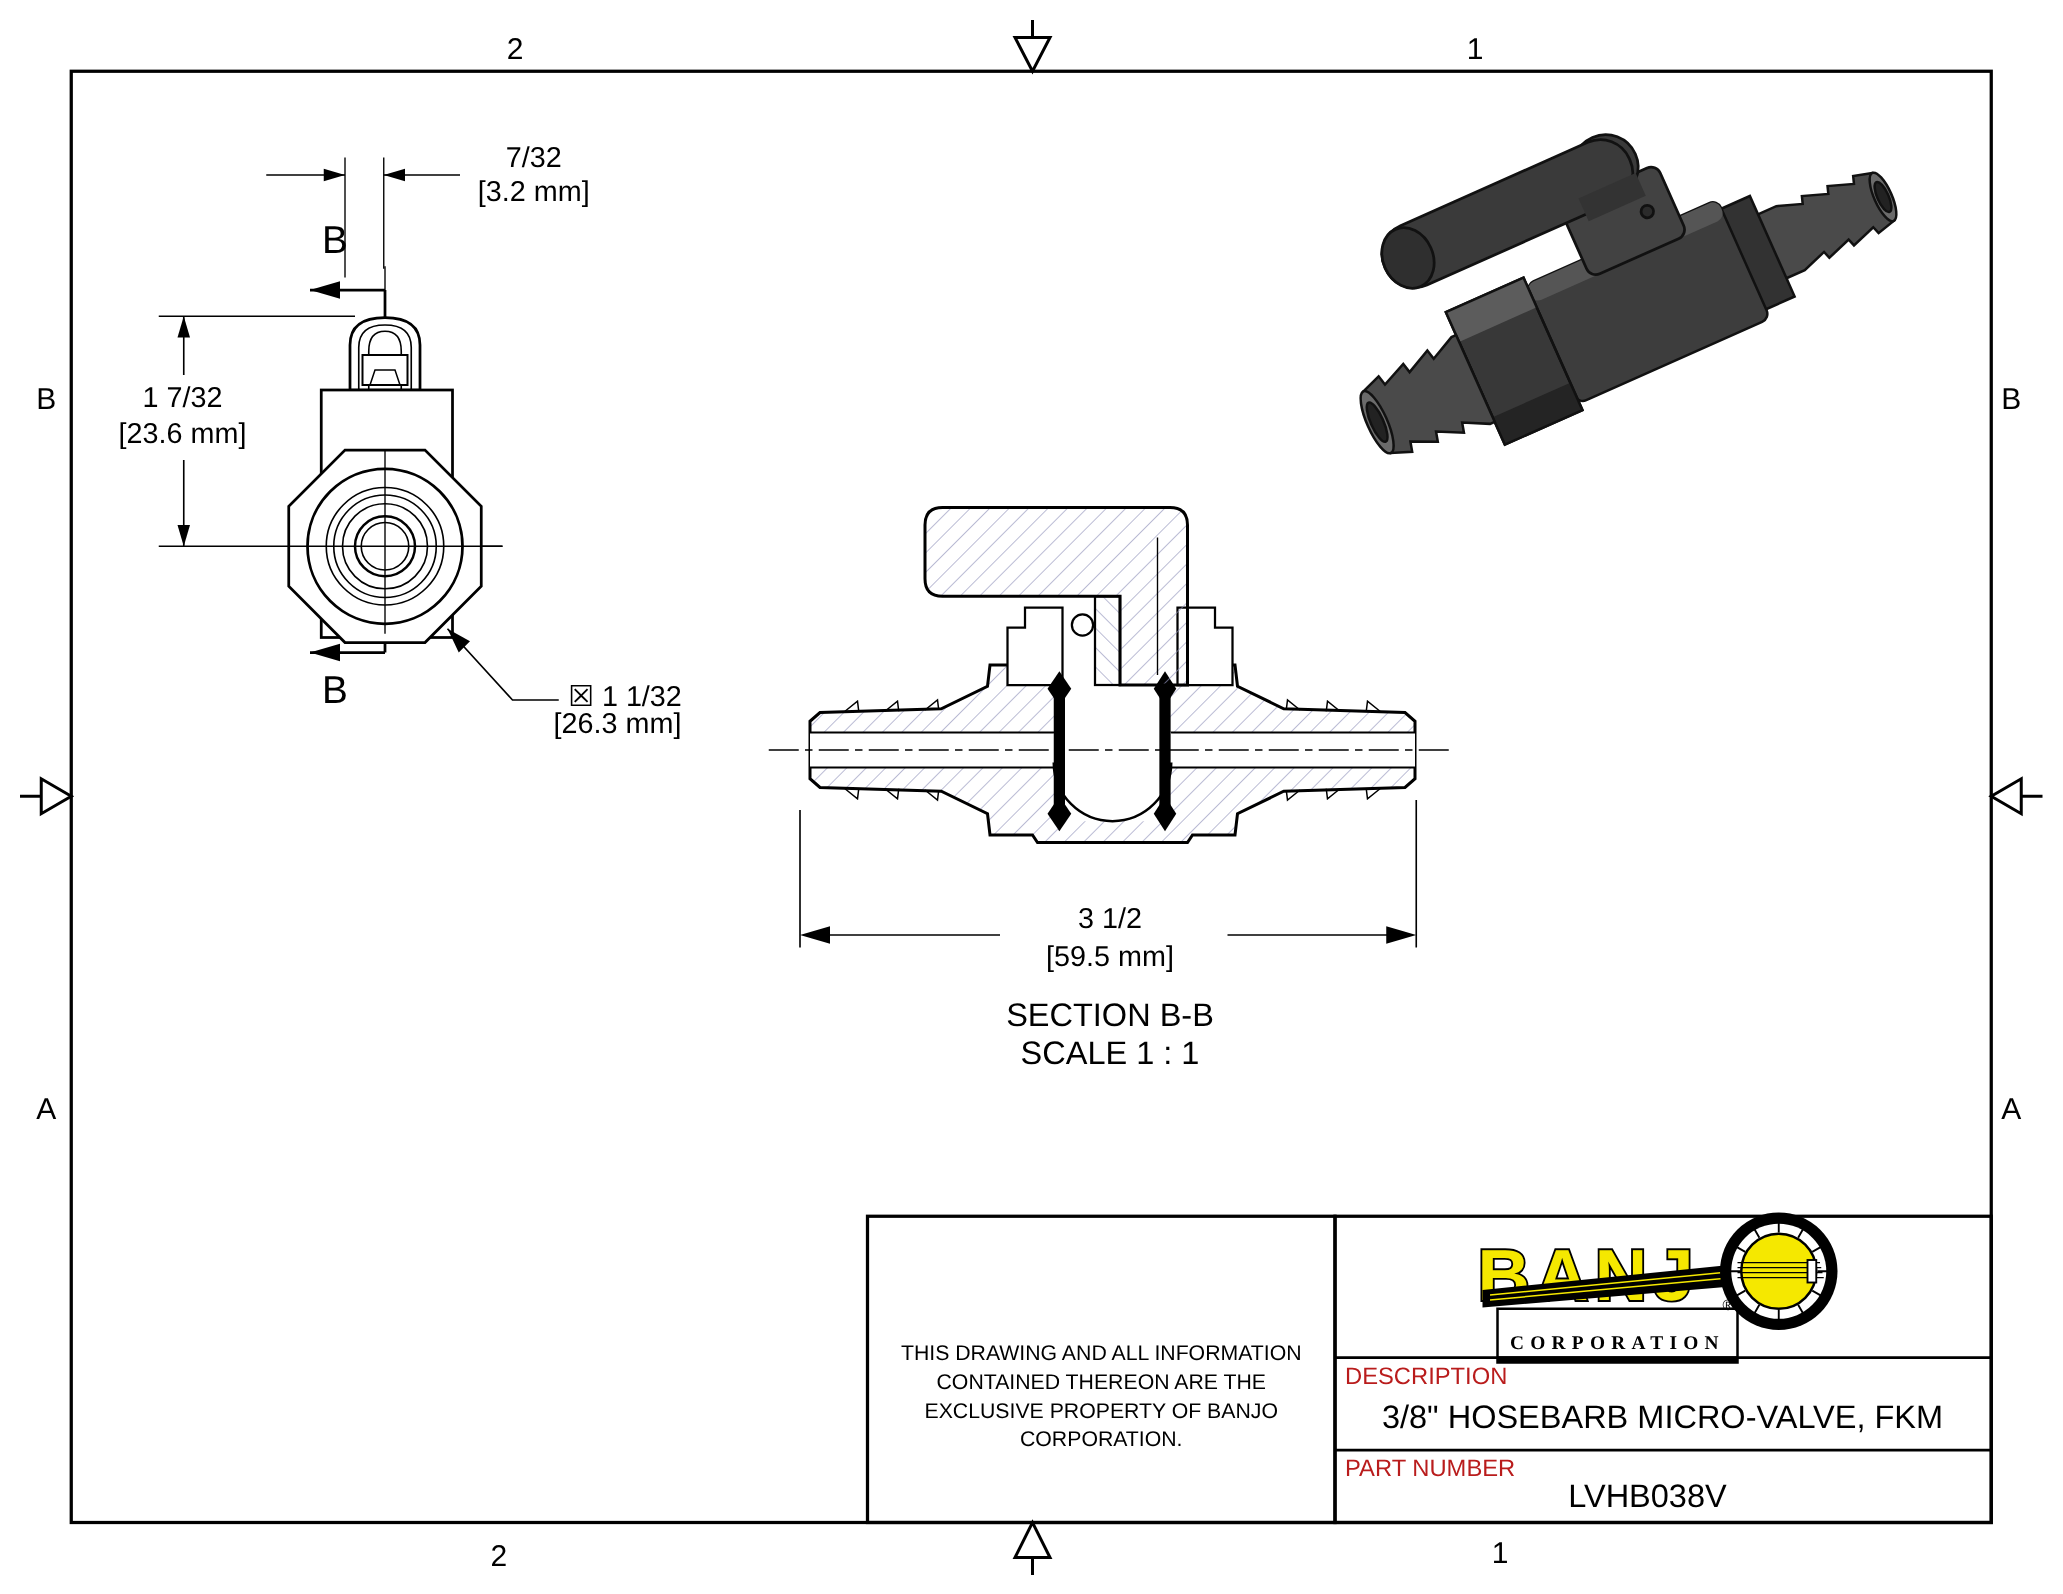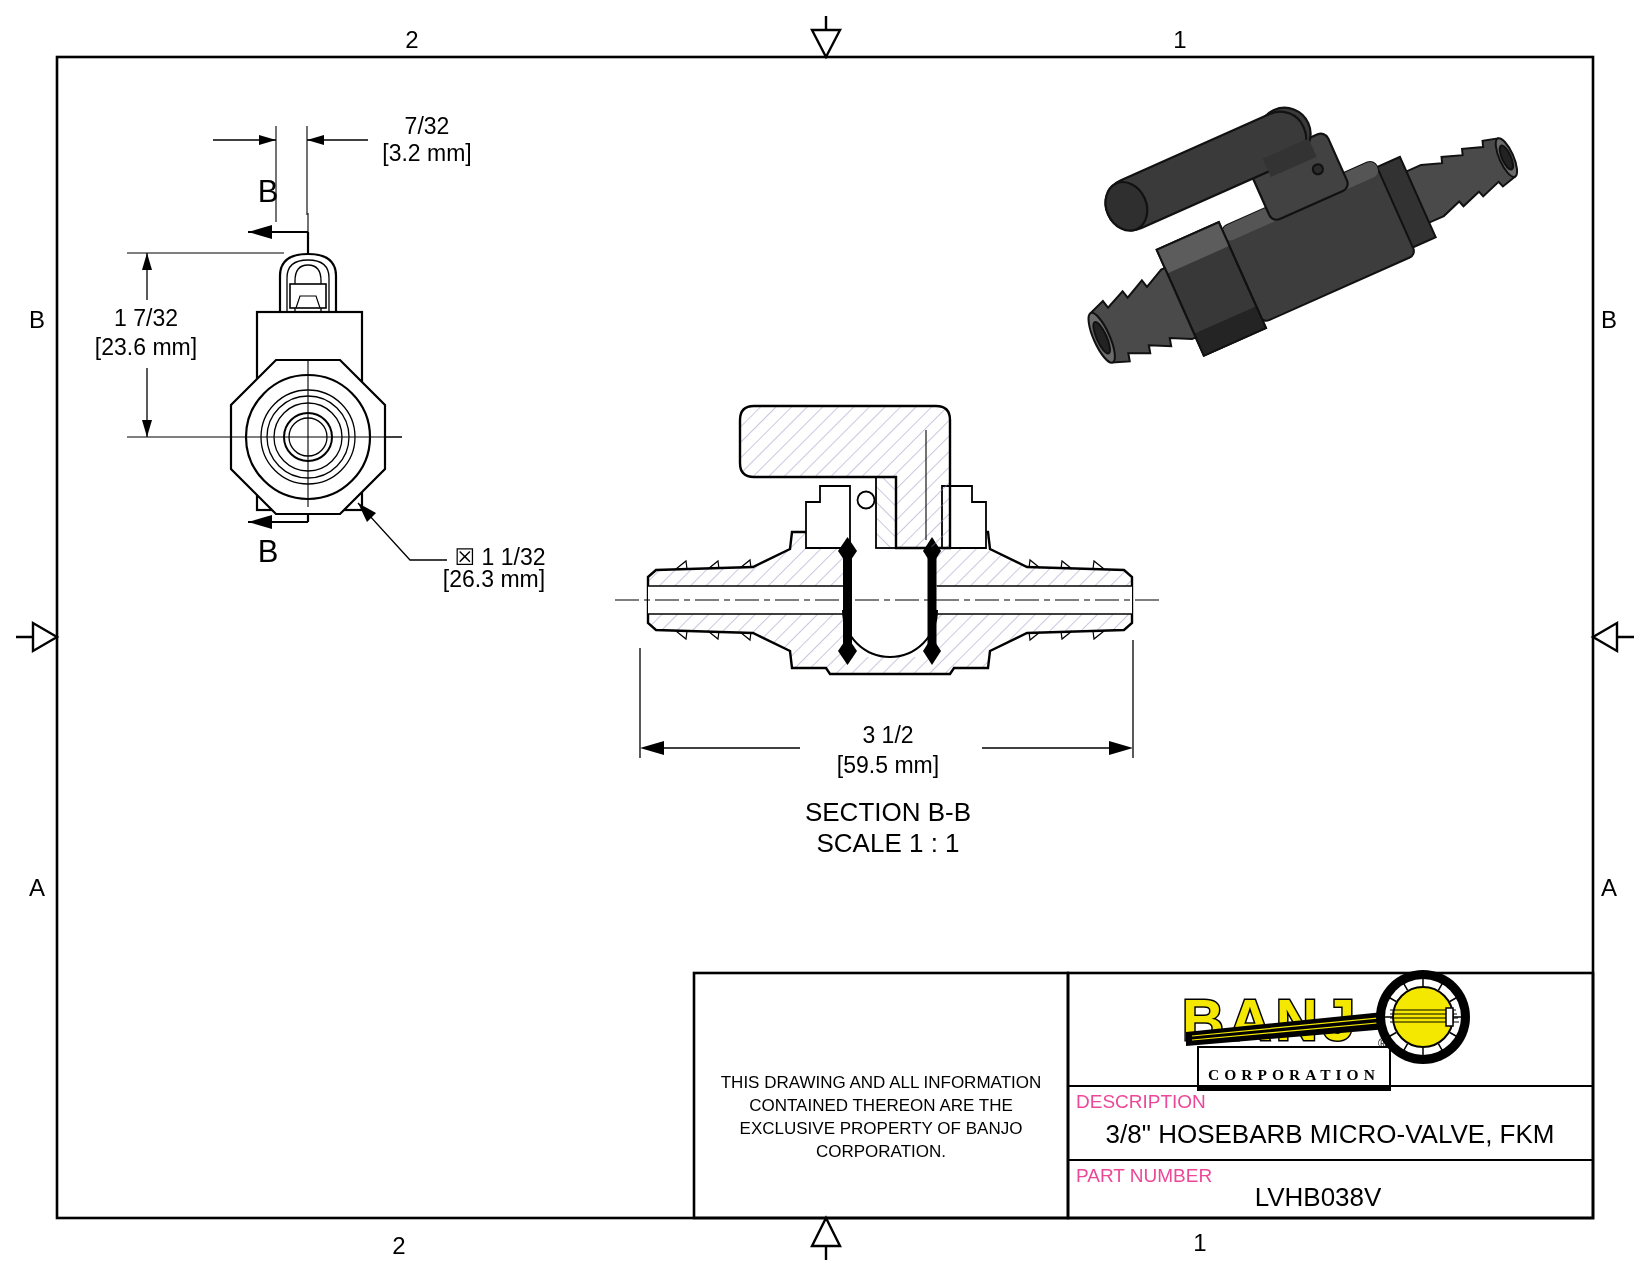--- a/index.html
+++ b/index.html
@@ -2,21 +2,21 @@
 <html><head>
 <meta charset="utf-8">
 <style>
   html,body{margin:0;padding:0;background:#ffffff;}
   body{width:1650px;height:1275px;position:relative;overflow:hidden;
        font-family:"Liberation Sans",sans-serif;color:#000;}
   #sheet{position:absolute;inset:0;}
   svg{position:absolute;left:0;top:0;}
   .t{position:absolute;transform:translate(-50%,-50%);white-space:nowrap;
      font-family:"Liberation Sans",sans-serif;color:#000;text-align:center;}
-  .tl{position:absolute;white-space:nowrap;font-family:"Liberation Sans",sans-serif;color:#ec4899;text-align:right;}
+  .tl{position:absolute;white-space:nowrap;font-family:"Liberation Sans",sans-serif;color:#b91c1c;text-align:right;}
   .zone{font-size:24px;}
   .dim{font-size:23px;}
   .seclab{font-size:31px;}
   .sectitle{font-size:26px;}
   .celllabel{font-size:19px;}
   .cellvalue{font-size:26px;}
   #notice-box{position:absolute;left:694px;top:973px;width:374px;height:288px;
       box-sizing:border-box;display:flex;flex-direction:column;justify-content:center;
       gap:26px;padding:6px 8px;}
   .notice{font-size:17px;line-height:23px;text-align:center;}

